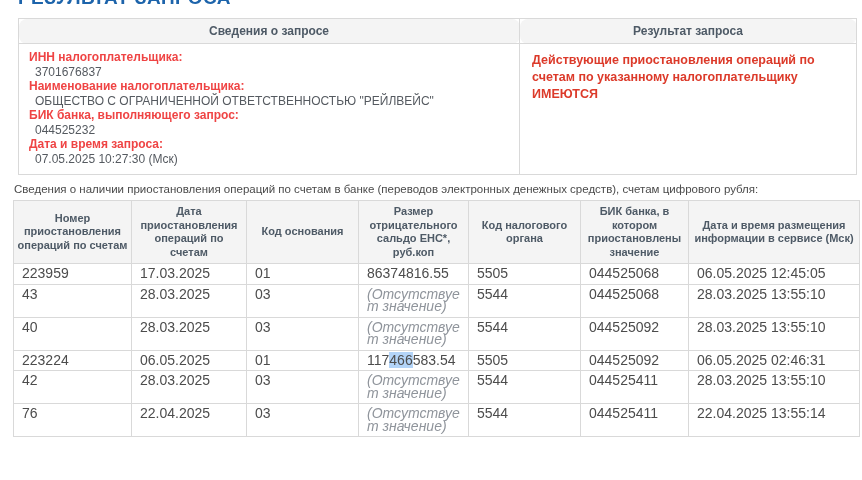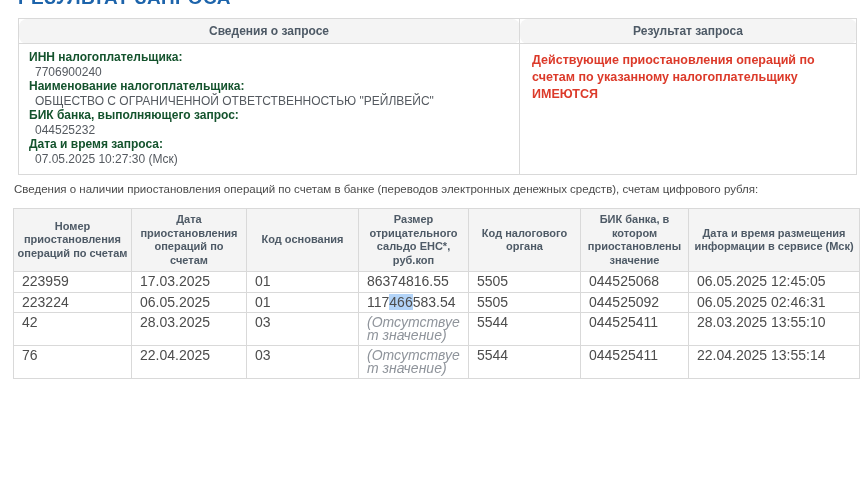--- a/index.html
+++ b/index.html
@@ -22,30 +22,30 @@
   th, td { border: 1px solid #d9d9d9; }
 
   
   .t1 { margin: 9px 0 0 18px; width: 838px; }
   .t1 th {
     background: #f4f4f4;
     font-size: 12px; font-weight: 700; color: #4e5a66;
     text-align: center; padding: 5px 4px; border-radius: 8px;
   }
   .t1 td { vertical-align: top; padding: 6px 10px 8px; }
-  .field-label { font-weight: 700; color: #14532d; font-size: 12px; line-height: 14.5px; }
+  .field-label { font-weight: 700; color: #ef4444; font-size: 12px; line-height: 14.5px; }
   .field-value { color: #555a60; font-size: 12px; line-height: 14.5px; padding-left: 6px; }
   .alert-message {
     margin: 2px 2px 0;
     color: #dc3a2a; font-weight: 700;
     font-size: 12.5px; line-height: 17px;
   }
 
   
-  .caption { margin: 8px 0 13px 14px; font-size: 11.5px; color: #4a4a4a; }
+  .caption { margin: 8px 0 5px 14px; font-size: 11.5px; color: #4a4a4a; }
 
   
   .t2 { margin-left: 13px; width: 846px; }
   .t2 th {
     background: #f4f4f4;
     font-weight: 700; font-size: 11px; color: #4e5a66;
     text-align: center; vertical-align: middle;
     padding: 4px 3px; line-height: 13.5px;
   }
   .t2 td {
@@ -71,21 +71,21 @@
     <tr>
       <th>Сведения о запросе</th>
       <th>Результат запроса</th>
     </tr>
   </thead>
   <tbody>
     <tr>
       <td>
         <div class="field">
           <div class="field-label">ИНН налогоплательщика:</div>
-          <div class="field-value">7706900240</div>
+          <div class="field-value">3701676837</div>
         </div>
         <div class="field">
           <div class="field-label">Наименование налогоплательщика:</div>
           <div class="field-value">ОБЩЕСТВО С ОГРАНИЧЕННОЙ ОТВЕТСТВЕННОСТЬЮ "РЕЙЛВЕЙС"</div>
         </div>
         <div class="field">
           <div class="field-label">БИК банка, выполняющего запрос:</div>
           <div class="field-value">044525232</div>
         </div>
         <div class="field">
@@ -127,20 +127,38 @@
       <tr>
         <td>223959</td>
         <td>17.03.2025</td>
         <td>01</td>
         <td>86374816.55</td>
         <td>5505</td>
         <td>044525068</td>
         <td>06.05.2025 12:45:05</td>
       </tr>
       <tr>
+        <td>43</td>
+        <td>28.03.2025</td>
+        <td>03</td>
+        <td><span class="empty-value">(Отсутствует значение)</span></td>
+        <td>5544</td>
+        <td>044525068</td>
+        <td>28.03.2025 13:55:10</td>
+      </tr>
+      <tr>
+        <td>40</td>
+        <td>28.03.2025</td>
+        <td>03</td>
+        <td><span class="empty-value">(Отсутствует значение)</span></td>
+        <td>5544</td>
+        <td>044525092</td>
+        <td>28.03.2025 13:55:10</td>
+      </tr>
+      <tr>
         <td>223224</td>
         <td>06.05.2025</td>
         <td>01</td>
         <td><span>117</span><span class="sel">466</span><span>583.54</span></td>
         <td>5505</td>
         <td>044525092</td>
         <td>06.05.2025 02:46:31</td>
       </tr>
       <tr>
         <td>42</td>

